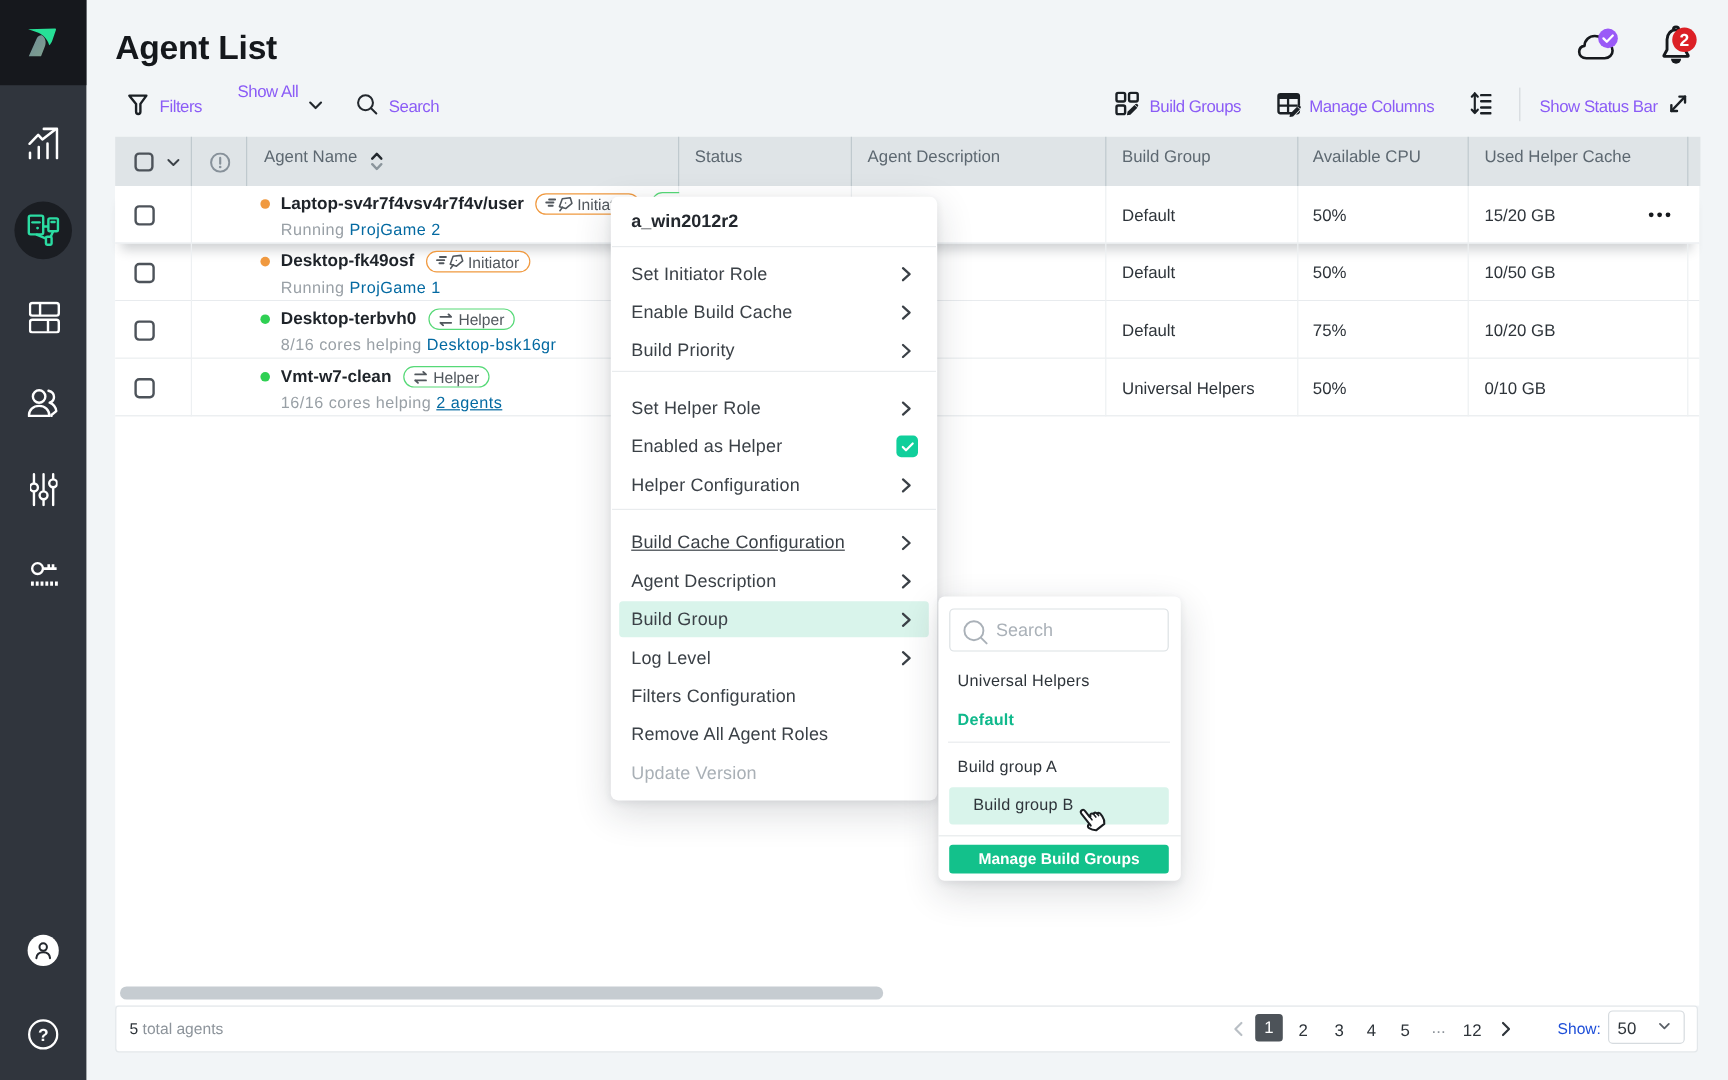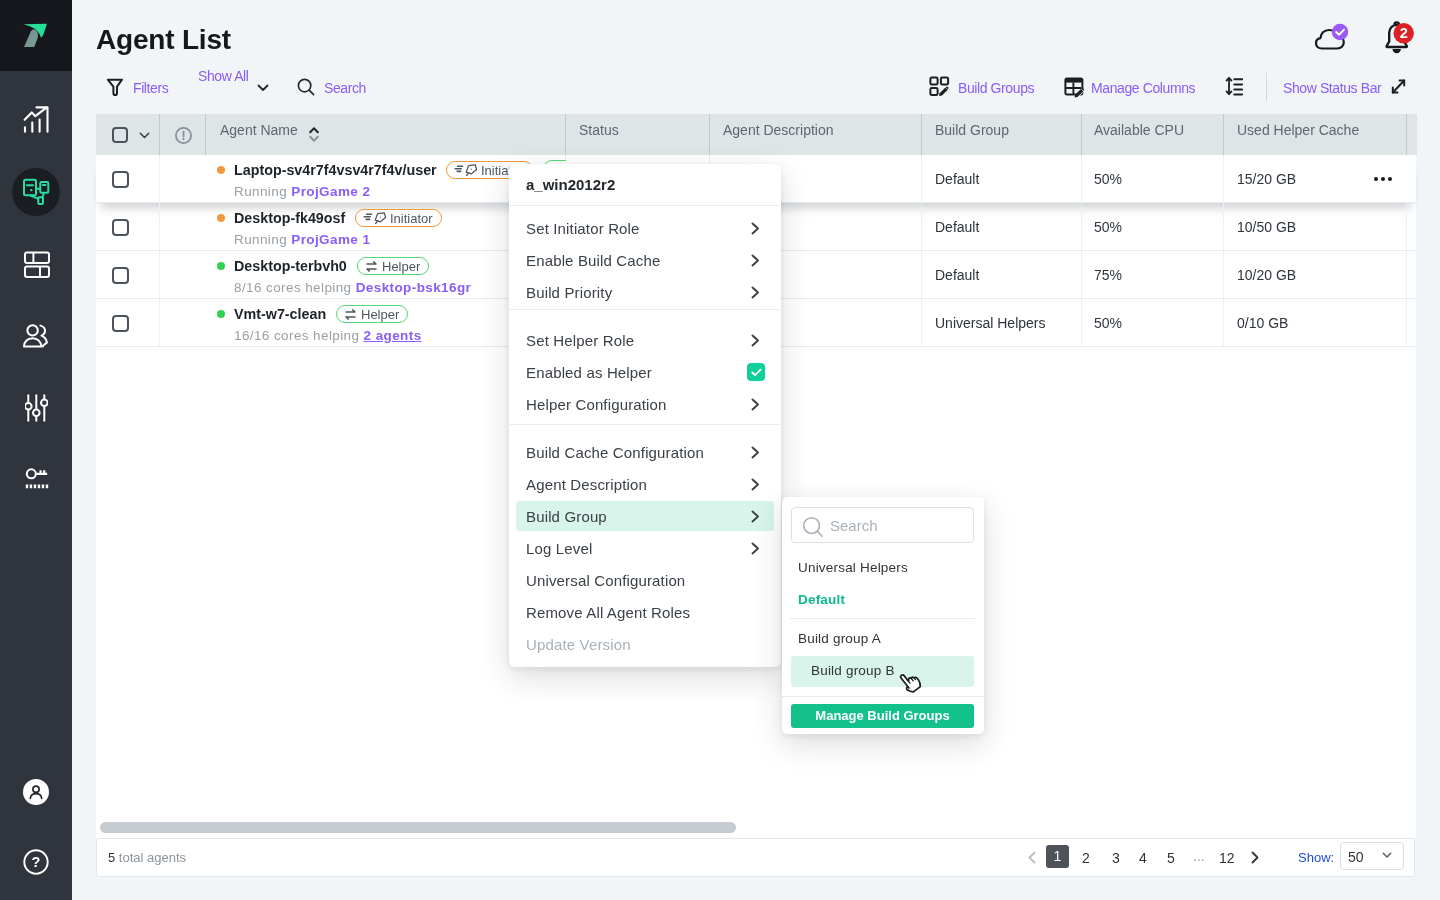--- a/index.html
+++ b/index.html
@@ -17,21 +17,21 @@
 
 #thead { left:96px; top:114px; width:1321px; height:41px; background:#dfe4e7; }
 .hlabel { font-size:14px; color:#5d6871; top:122px; }
 .hborder { top:114px; width:1px; height:41px; background:#bfc9ce; }
 .row { left:96px; width:1320px; height:48px; background:#fff; border-bottom:1px solid #e8ebee; }
 .cborder { width:1px; background:#edf0f2; }
 .ckbox { width:16.5px; height:16.5px; border:2.2px solid #4d535a; border-radius:4px; background:transparent; }
 .dot { width:8px; height:8px; border-radius:50%; }
 .aname { font-size:14.3px; font-weight:700; color:#1e2329; }
 .asub { font-size:13.5px; color:#99a0a6; letter-spacing:0.4px; }
-.asub b { color:#8b5cf6; font-weight:700; }
+.asub b { color:#0369a1; font-weight:400; }
 .cellv { font-size:14px; color:#2e343a; }
 .pill { height:18px; border-radius:10px; background:#fff; display:inline-flex; align-items:center; font-size:13px; color:#51575d; font-weight:400; padding:0 8px 0 7px; }
 .pillO { border:1.5px solid #f0993f; }
 .pillG { border:1.5px solid #56d977; }
 
 #menu { left:509px; top:164px; width:272px; height:503px; background:#fff; border-radius:6px; box-shadow:0 10px 30px rgba(30,40,50,0.16), 0 2px 6px rgba(30,40,50,0.08); }
 .mitem { left:526px; font-size:15px; color:#3b4147; letter-spacing:0.15px; }
 .msep { left:510px; width:270px; height:1px; background:#e9ecee; }
 #dd { left:782px; top:497px; width:202px; height:237px; background:#fff; border-radius:5px; box-shadow:0 10px 30px rgba(30,40,50,0.16), 0 2px 6px rgba(30,40,50,0.08); }
 .dditem { left:798px; font-size:13.5px; color:#2e343a; letter-spacing:0.2px; }
@@ -312,25 +312,25 @@
 <div class="abs msep" style="top:205px; z-index:11;"></div>
 <div class="abs" style="left:516px; top:501px; width:258px; height:30px; background:#d9f4eb; border-radius:3px; z-index:11;"></div>
 <div class="abs mitem" style="top:220px; z-index:11;">Set Initiator Role</div>
 <div class="abs mitem" style="top:252px; z-index:11;">Enable Build Cache</div>
 <div class="abs mitem" style="top:284px; z-index:11;text-align:right;">Build Priority</div>
 <div class="abs msep" style="top:309px; z-index:11;"></div>
 <div class="abs mitem" style="top:332px; z-index:11;">Set Helper Role</div>
 <div class="abs mitem" style="top:364px; z-index:11;">Enabled as Helper</div>
 <div class="abs mitem" style="top:396px; z-index:11;">Helper Configuration</div>
 <div class="abs msep" style="top:424px; z-index:11;"></div>
-<div class="abs mitem" style="top:444px; z-index:11;">Build Cache Configuration</div>
+<div class="abs mitem" style="top:444px; z-index:11;text-decoration:underline;">Build Cache Configuration</div>
 <div class="abs mitem" style="top:476px; z-index:11;">Agent Description</div>
 <div class="abs mitem" style="top:508px; z-index:11;">Build Group</div>
 <div class="abs mitem" style="top:540px; z-index:11;">Log Level</div>
-<div class="abs mitem" style="top:572px; z-index:11;">Universal Configuration</div>
+<div class="abs mitem" style="top:572px; z-index:11;">Filters Configuration</div>
 <div class="abs mitem" style="top:604px; z-index:11;">Remove All Agent Roles</div>
 <div class="abs mitem" style="top:636px; color:#a9b0b6; z-index:11;">Update Version</div>
 
 <svg class="abs" style="left:751px; top:222px; z-index:11;" width="9" height="13" viewBox="0 0 9 13" fill="none" stroke="#3b4147" stroke-width="1.9" stroke-linecap="round" stroke-linejoin="round">
     <path d="M1.5 1.5 L7 6.5 L1.5 11.5"></path>
   </svg>
 <svg class="abs" style="left:751px; top:254px; z-index:11;" width="9" height="13" viewBox="0 0 9 13" fill="none" stroke="#3b4147" stroke-width="1.9" stroke-linecap="round" stroke-linejoin="round">
     <path d="M1.5 1.5 L7 6.5 L1.5 11.5"></path>
   </svg>
 <svg class="abs" style="left:751px; top:286px; z-index:11;" width="9" height="13" viewBox="0 0 9 13" fill="none" stroke="#3b4147" stroke-width="1.9" stroke-linecap="round" stroke-linejoin="round">

